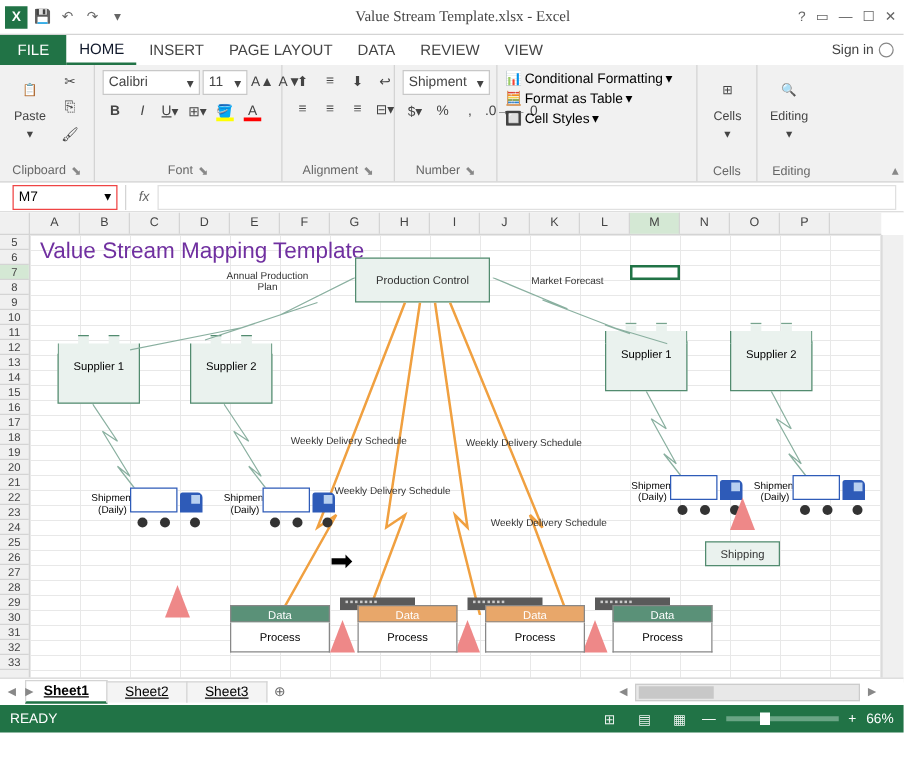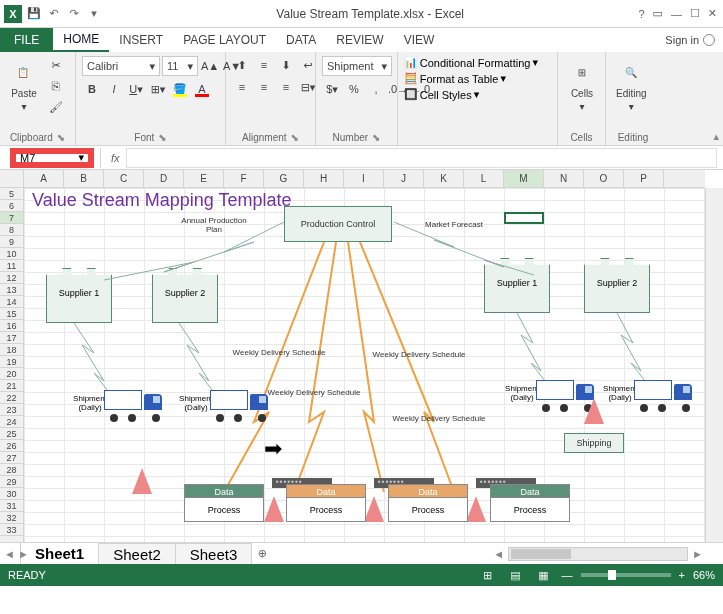--- a/index.html
+++ b/index.html
@@ -1,21 +1,21 @@
 <!DOCTYPE html>
 <html><head>
 <meta charset="utf-8">
 <style>
 * { margin:0; padding:0; box-sizing:border-box; font-family:"Segoe UI",Tahoma,Arial,sans-serif; }
 body { background:#fff; width:723px; height:614px; overflow:hidden; font-size:11px; }
 
 
 .titlebar { height:28px; background:#fff; display:flex; align-items:center; border-bottom:1px solid #d4d4d4; }
 .titlebar .qat { display:flex; align-items:center; gap:4px; padding-left:4px; }
-.title-app { flex:1; text-align:center; color:#444; font-size:12px; }
+.title-app { flex:1; text-align:center; color:#444; font-size:12px;font-family:Liberation Serif, serif; }
 .title-controls { display:flex; align-items:center; gap:8px; padding-right:6px; color:#666; }
 .excel-logo { width:18px; height:18px; background:#217346; position:relative; display:flex; align-items:center; justify-content:center; }
 .excel-logo::after { content:"X"; color:#fff; font-weight:bold; font-size:11px; }
 .qat-icon { width:16px; height:16px; display:flex; align-items:center; justify-content:center; color:#666; cursor:pointer; }
 
 
 .tabsrow { height:24px; display:flex; align-items:center; background:#fff; }
 .file-tab { background:#217346; color:#fff; height:24px; padding:0 14px; display:flex; align-items:center; font-size:12px; }
 .tab { padding:0 10px; height:24px; display:flex; align-items:center; color:#444; font-size:12px; cursor:pointer; }
 .tab.active { color:#0f172a; border-bottom:2px solid #217346; font-weight:normal; }
@@ -30,21 +30,21 @@
 .vbtn { display:flex; flex-direction:column; align-items:center; gap:2px; padding:2px 4px; cursor:pointer; font-size:10px; color:#444; }
 .big-icon { width:28px; height:28px; display:flex; align-items:center; justify-content:center; }
 .col { display:flex; flex-direction:column; gap:3px; }
 .small-btn { width:20px; height:18px; display:flex; align-items:center; justify-content:center; font-size:11px; color:#444; cursor:pointer; border:1px solid transparent; }
 .combo { border:1px solid #c8c8c8; background:#fff; height:20px; display:flex; align-items:center; padding:0 4px; font-size:11px; color:#444; }
 .row { display:flex; gap:2px; align-items:center; }
 .collapse { position:absolute; right:4px; bottom:2px; color:#888; cursor:pointer; }
 
 
 .fbar { height:24px; display:flex; align-items:center; border-bottom:1px solid #d4d4d4; background:#fff; }
-.namebox { width:84px; height:20px; border:6px solid #ef4444; margin:0 2px 0 10px; padding:0 4px; display:flex; align-items:center; font-size:11px; justify-content:space-between; }
+.namebox { width:84px; height:20px; border:1px solid #ef4444; margin:0 2px 0 10px; padding:0 4px; display:flex; align-items:center; font-size:11px; justify-content:space-between; }
 .fx { padding:0 6px; color:#666; font-style:italic; }
 .fbar-sep { width:1px; height:20px; background:#d4d4d4; margin:0 4px; }
 
 
 .sheet { position:relative; height:394px; background:#fff; overflow:hidden; }
 .colhdrs { position:absolute; top:0; left:24px; right:18px; height:18px; display:flex; background:#f0f0f0; border-bottom:1px solid #d4d4d4; }
 .colhdr { flex:0 0 40px; border-right:1px solid #d4d4d4; text-align:center; font-size:10px; color:#444; line-height:18px; }
 .colhdr.sel { background:#d4e8d4; }
 .rowhdrs { position:absolute; top:18px; left:0; width:24px; bottom:18px; background:#f0f0f0; border-right:1px solid #d4d4d4; }
 .rowhdr { height:12px; border-bottom:1px solid #d4d4d4; text-align:center; font-size:9px; color:#444; line-height:12px; }
@@ -76,21 +76,21 @@
 .data-bot { height:24px; background:#fff; border:1px solid #888; border-top:none; text-align:center; font-size:9px; line-height:24px; }
 .film { position:absolute; width:60px; height:10px; background:#5a5a5a; }
 .film::before { content:"▪▪▪▪▪▪▪"; color:#ccc; font-size:8px; letter-spacing:1px; position:absolute; top:-1px; left:4px; }
 .arrow-r { position:absolute; font-size:22px; color:#000; }
 .zig { position:absolute; stroke:#8ab0a0; stroke-width:1; fill:none; }
 .bolt { position:absolute; stroke:#f0a040; stroke-width:2; fill:none; }
 .lbl { position:absolute; font-size:8px; color:#333; text-align:center; }
 
 
 .sheettabs { position:absolute; bottom:0; left:0; right:0; height:22px; display:flex; align-items:center; background:#fff; border-top:1px solid #d4d4d4; padding-left:20px; gap:0; }
-.sheettab { padding:2px 14px; border:1px solid #d4d4d4; border-bottom:none; font-size:15px; cursor:pointer; margin-right:-1px; }
+.sheettab { padding:2px 14px; border:1px solid #d4d4d4; border-bottom:none; font-size:11px; cursor:pointer; margin-right:-1px;text-decoration:underline; }
 .sheettab.active { background:#fff; border-bottom:2px solid #217346; font-weight:bold; }
 .sheettab:not(.active){background:#f4f4f4;}
 .newsheet { width:22px; height:22px; display:flex; align-items:center; justify-content:center; color:#666; cursor:pointer; }
 .hsb { flex:1; display:flex; align-items:center; justify-content:flex-end; padding-right:20px; }
 .hsb-track { width:180px; height:14px; background:#e8e8e8; border:1px solid #ccc; position:relative; }
 .hsb-thumb { position:absolute; left:2px; top:1px; width:60px; height:10px; background:#c8c8c8; }
 
 
 .status { height:22px; background:#217346; color:#fff; display:flex; align-items:center; padding:0 8px; font-size:11px; }
 .status .right { margin-left:auto; display:flex; align-items:center; gap:8px; }

